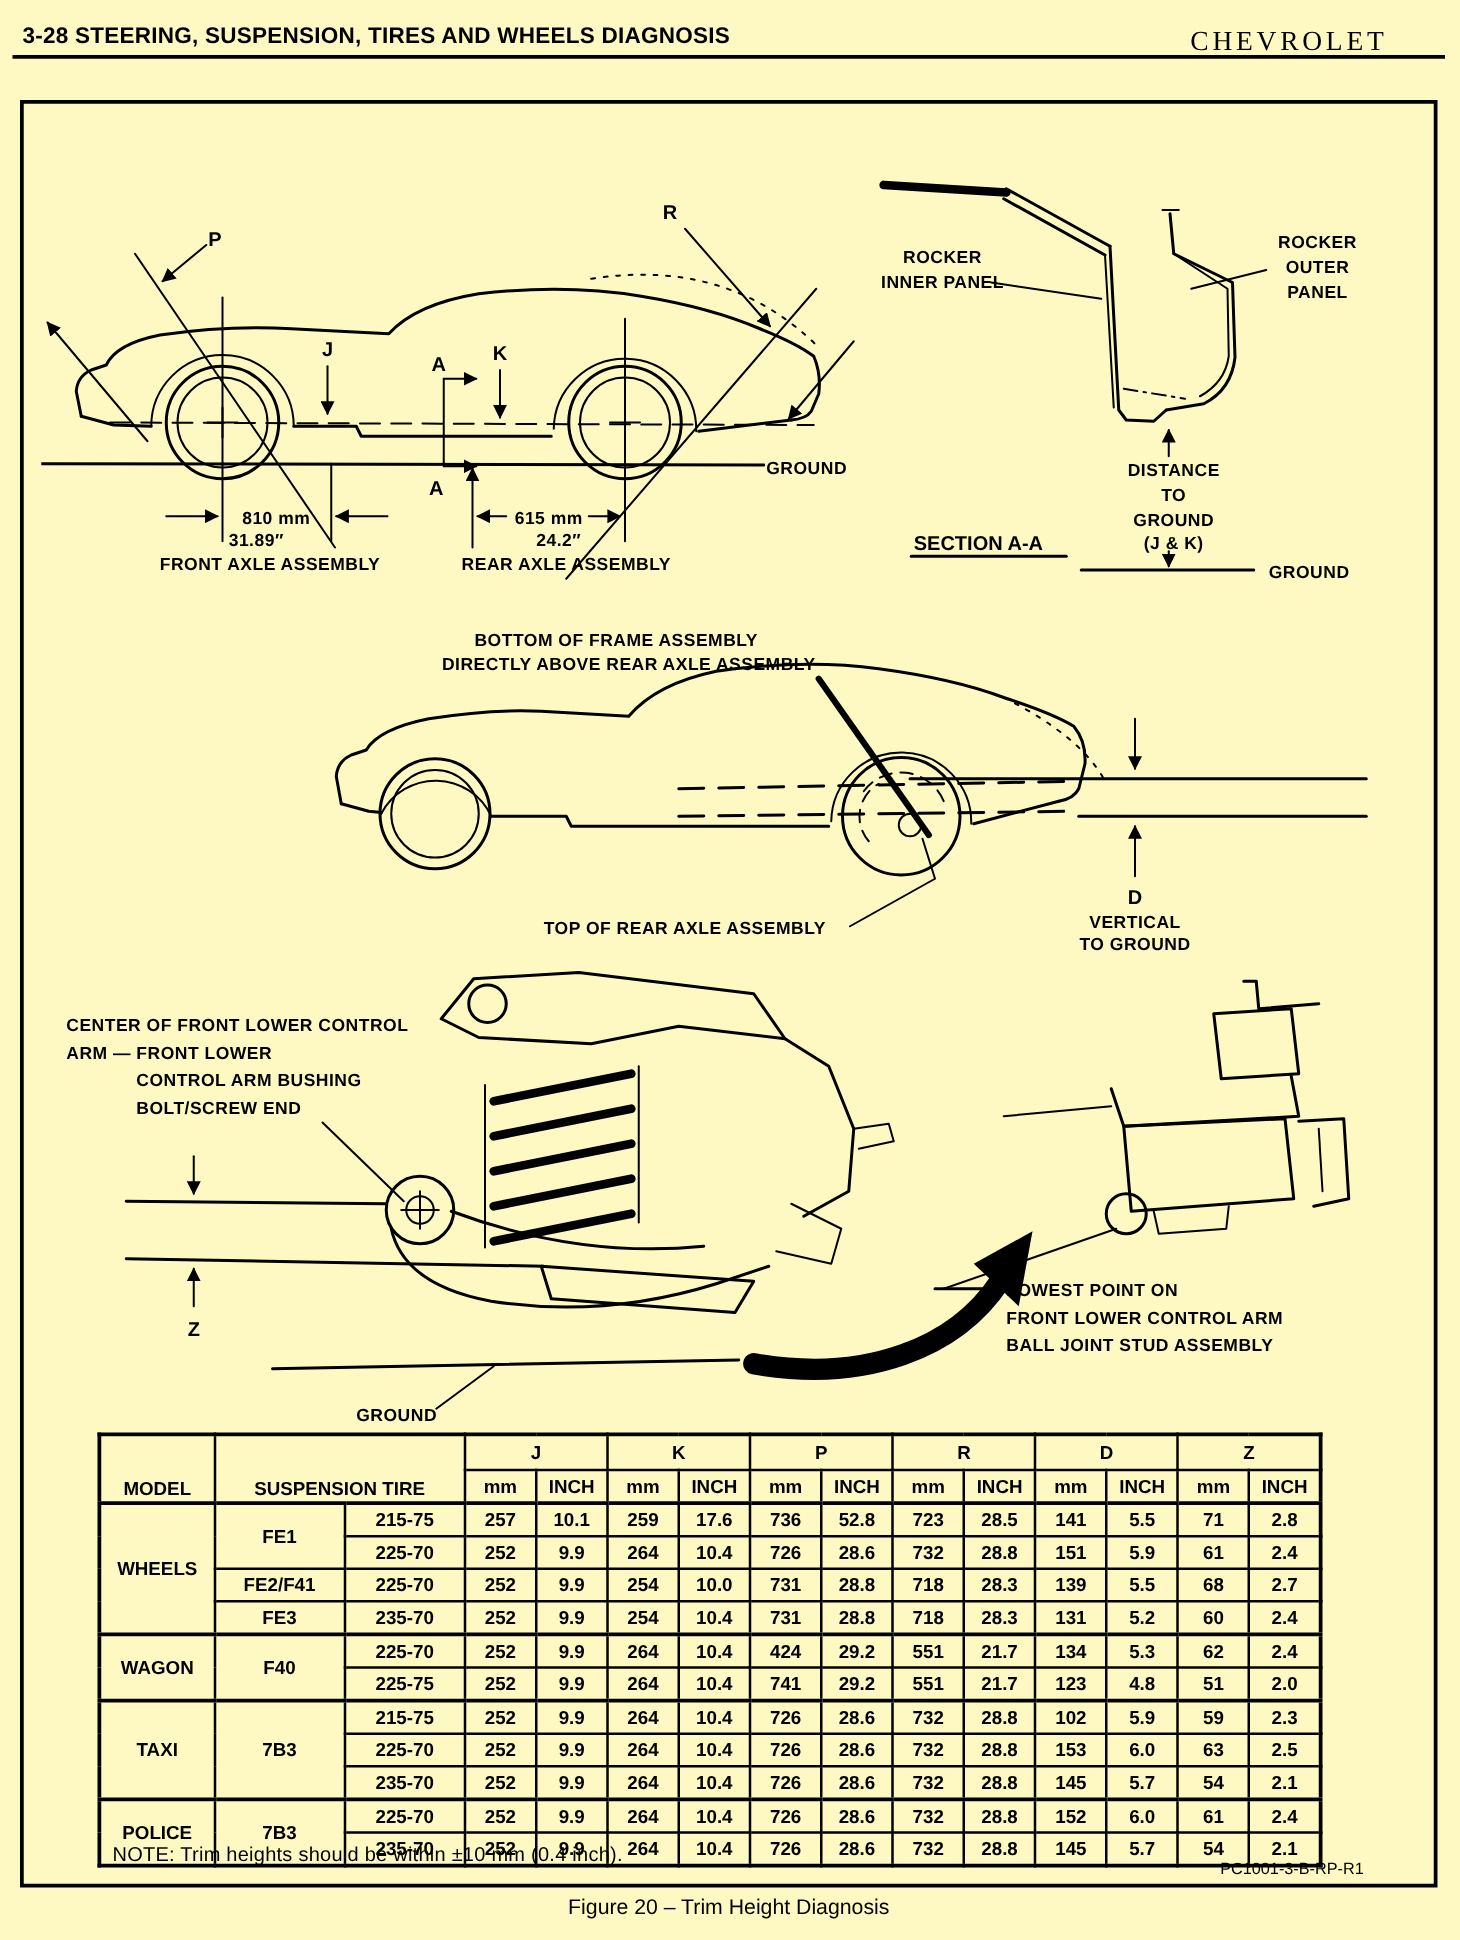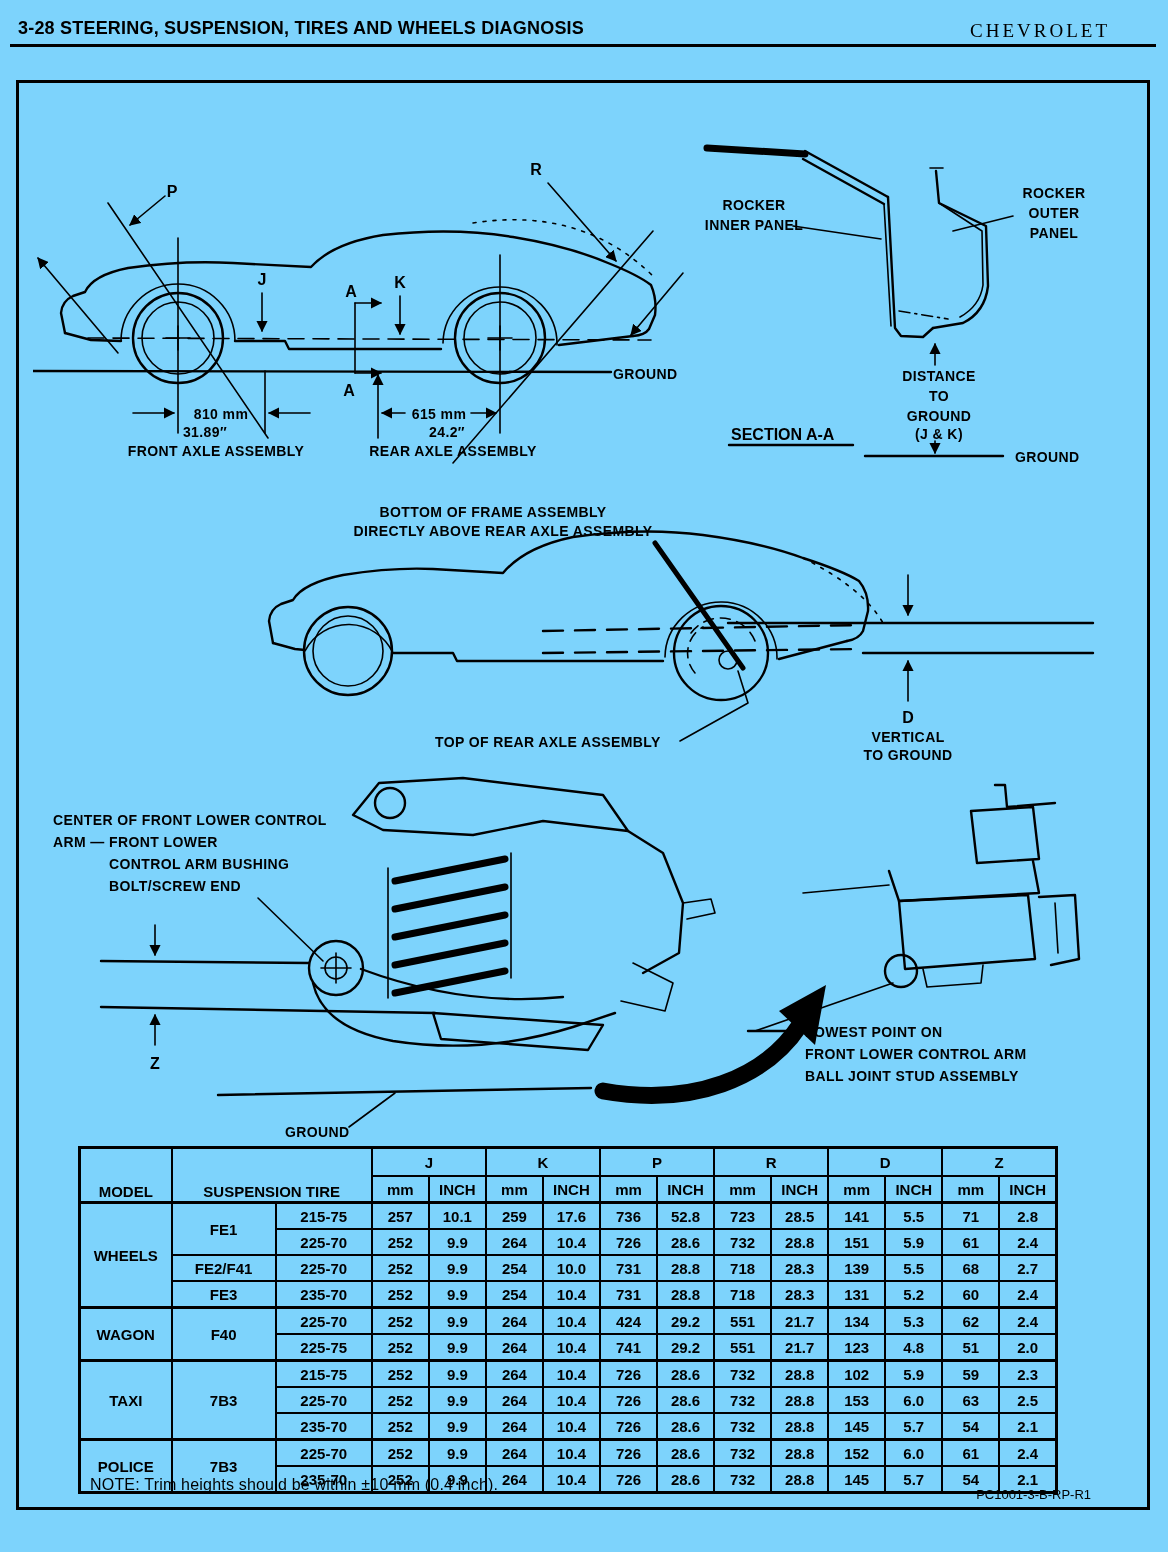--- a/index.html
+++ b/index.html
@@ -1,21 +1,21 @@
 <!DOCTYPE html>
 <html><head>
 <meta charset="utf-8">
 <style>
   html,body{margin:0;padding:0;background:#e8e8e8;}
-  .page{position:relative;width:1168px;height:1552px;background:#7dd3fc;color:#000;
+  .page{position:relative;width:1168px;height:1552px;background:#fef9c3;color:#000;
         font-family:"Liberation Sans",sans-serif;overflow:hidden;}
   
   .hdr-left{position:absolute;left:18px;top:18px;font-size:18px;font-weight:bold;letter-spacing:.2px;}
   .hdr-right{position:absolute;right:58px;top:20px;font-family:"Liberation Serif",serif;
-             font-size:19px;letter-spacing:3px;}
+             font-size:22px;letter-spacing:3px;}
   .hdr-rule{position:absolute;left:10px;top:44px;width:1146px;height:3px;background:#000;}
   
   .frame{position:absolute;left:16px;top:80px;width:1134px;height:1430px;border:3px solid #000;box-sizing:border-box;}
   .frame svg{position:absolute;}
   svg{stroke-linecap:round;stroke-linejoin:round;}
   .ln{stroke:#000;fill:none;stroke-width:2.4;}
   .thin{stroke-width:1.6;}
   .thick{stroke-width:5;}
   .fat{stroke-width:7;}
   .lbl{font:bold 14px "Liberation Sans",sans-serif;fill:#000;letter-spacing:.4px;}
@@ -454,13 +454,14 @@
             <td>54</td>
             <td>2.1</td>
           </tr>
         </tbody>
     </table>
 
     <div class="note">NOTE:  Trim heights should be within ±10 mm (0.4 inch).</div>
     <div class="doccode">PC1001-3-B-RP-R1</div>
   </div>
 
+  <div class="caption">Figure 20 – Trim Height Diagnosis</div>
 </div>
 
 </body></html>

